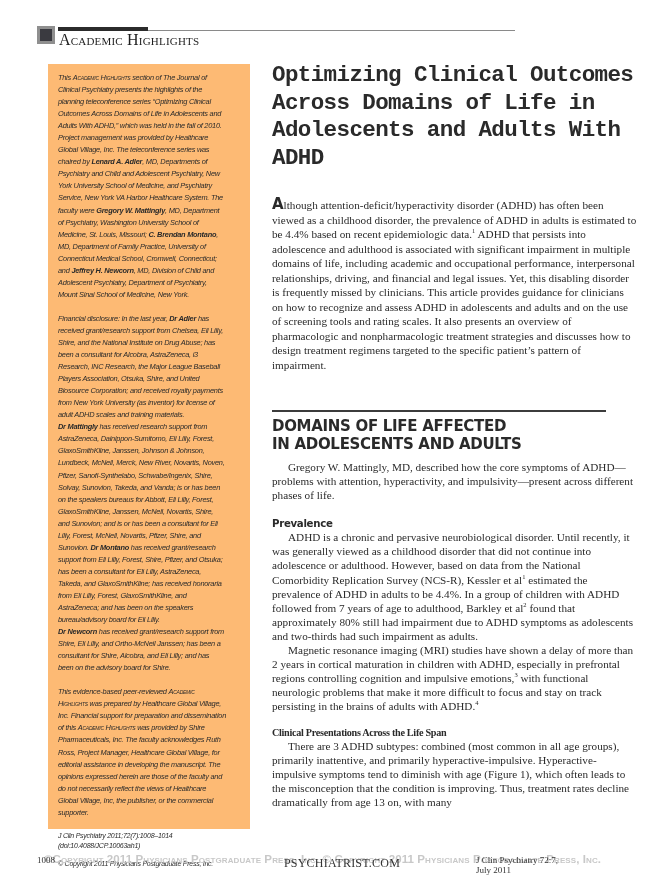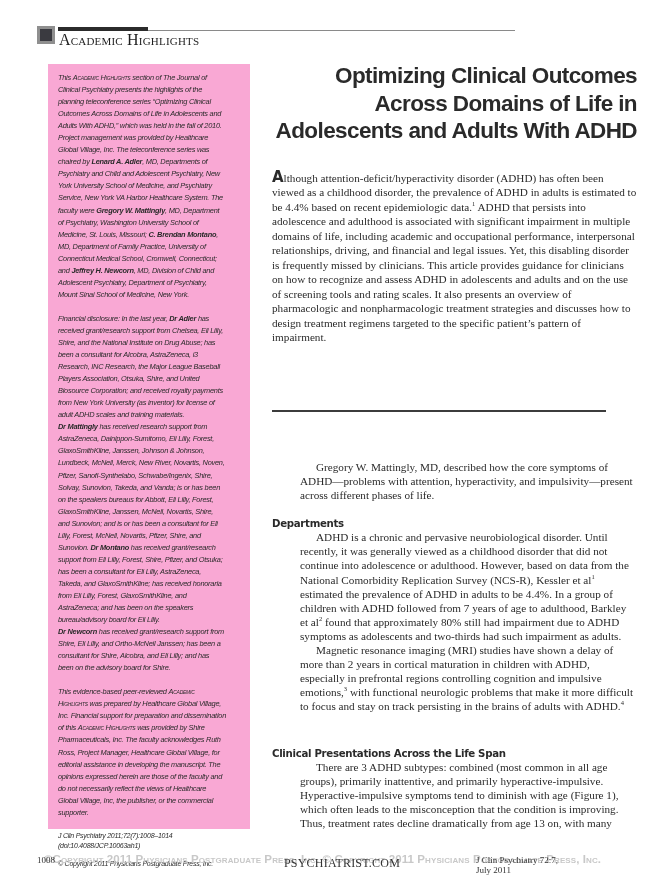--- a/index.html
+++ b/index.html
@@ -6,35 +6,35 @@
   html, body { width: 665px; height: 887px; background: #ffffff; overflow: hidden; }
   body { position: relative; font-family: "Liberation Serif", serif; color: #222; }
 
   .header { position: absolute; left: 37px; top: 26px; width: 442px; height: 30px; }
   .header .sq { position: absolute; left: 0; top: 0; width: 18px; height: 18px; background: #8f8f8f; }
   .header .sq::after { content: ""; position: absolute; left: 3px; top: 3px; width: 12px; height: 12px; background: #3a3a40; }
   .header .thickbar { position: absolute; left: 21px; top: 1px; width: 90px; height: 4px; background: #2b2b2b; }
   .header .thinline { position: absolute; left: 111px; top: 4px; width: 367px; height: 1px; background: #8a8a8a; }
   .header .title { position: absolute; left: 22px; top: 5px; font-family: "Liberation Serif", serif; font-size: 16px; color: #1e1e1e; font-variant: small-caps; letter-spacing: 0.2px; white-space: nowrap; }
 
-  .sidebar { position: absolute; left: 48px; top: 64px; width: 202px; height: 765px; background: #f9a8d4; padding: 8px 24px 0 10px; font-family: "Liberation Sans", sans-serif; font-style: italic; font-size: 7.4px; line-height: 12.05px; color: #2a2a2a; letter-spacing: -0.25px; }
+  .sidebar { position: absolute; left: 48px; top: 64px; width: 202px; height: 765px; background: #fdba74; padding: 8px 24px 0 10px; font-family: "Liberation Sans", sans-serif; font-style: italic; font-size: 7.4px; line-height: 12.05px; color: #2a2a2a; letter-spacing: -0.25px; }
   .sidebar p { margin-bottom: 12px; }
   .sidebar b { font-weight: bold; }
   .sidebar .sc { font-variant: small-caps; }
   .sidebar .cite { font-size: 7px; line-height: 10px; margin-bottom: 8px; }
   .sidebar .copy { font-size: 7px; line-height: 10px; }
 
   .main { position: absolute; left: 272px; top: 60px; width: 365px; }
-  .art-title { font-family: Liberation Sans, sans-serif; font-weight: bold; font-size: 22.5px; line-height: 27.5px; color: #2a2a2a; letter-spacing: -0.6px; margin-top: 2px; text-align: right; }
+  .art-title { font-family: Liberation Mono, monospace; font-weight: bold; font-size: 22.5px; line-height: 27.5px; color: #2a2a2a; letter-spacing: -0.6px; margin-top: 2px; }
   .intro { margin-top: 25px; font-size: 11.2px; line-height: 14.5px; color: #2a2a2a; }
   .dropcap { font-family: "DejaVu Sans", sans-serif; font-weight: bold; font-size: 15px; }
   .rule { position: absolute; left: 0; top: 350px; width: 334px; height: 2px; background: #3c3c3c; }
   .sec-head { position: absolute; left: 0; top: 357px; font-family: "DejaVu Sans", sans-serif; font-weight: bold; font-size: 15px; line-height: 18px; color: #2a2a2a; letter-spacing: -0.3px; }
   .body-text { font-size: 11.2px; line-height: 14.1px; color: #2a2a2a; }
-  .indent { text-indent: 16px; margin-left: 28px; }
+  .indent { text-indent: 16px; }
   .sub-head { font-family: "DejaVu Sans", sans-serif; font-weight: bold; font-size: 10.2px; line-height: 13px; color: #2a2a2a; letter-spacing: -0.3px; }
   sup { font-size: 6.5px; line-height: 0; vertical-align: super; }
 
   .footer { position: absolute; left: 0; top: 853px; width: 565px; height: 20px; }
   .footer .wm { position: absolute; left: 44px; top: 0; font-family: "Liberation Sans", sans-serif; font-size: 11.5px; font-weight: bold; font-variant: small-caps; color: #c8c8c8; white-space: nowrap; letter-spacing: 0.1px; }
   .footer .pg { position: absolute; left: 37px; top: 2px; font-size: 9px; color: #333; }
   .footer .site { position: absolute; left: 284px; top: 3px; font-size: 12px; color: #333; letter-spacing: 0.2px; }
   .footer .jr { position: absolute; left: 476px; top: 2px; font-size: 9px; color: #333; }
 </style>
 </head>
@@ -57,30 +57,31 @@
   <p class="cite"><span>J Clin Psychiatry 2011;72(7):1008–1014</span><br><span>(doi:10.4088/JCP.10063ah1)</span></p>
   <p class="copy">© Copyright 2011 Physicians Postgraduate Press, Inc.</p>
 </aside>
 
 <main class="main">
   <h1 class="art-title">Optimizing Clinical Outcomes Across Domains of Life in Adolescents and Adults With ADHD</h1>
 
   <p class="intro"><span class="dropcap">A</span><span>lthough attention-deficit/hyperactivity disorder (ADHD) has often been viewed as a childhood disorder, the prevalence of ADHD in adults is estimated to be 4.4% based on recent epidemiologic data.</span><sup>1</sup><span> ADHD that persists into adolescence and adulthood is associated with significant impairment in multiple domains of life, including academic and occupational performance, interpersonal relationships, driving, and financial and legal issues. Yet, this disabling disorder is frequently missed by clinicians. This article provides guidance for clinicians on how to recognize and assess ADHD in adolescents and adults and on the use of screening tools and rating scales. It also presents an overview of pharmacologic and nonpharmacologic treatment strategies and discusses how to design treatment regimens targeted to the specific patient’s pattern of impairment.</span></p>
 
   <div class="rule"></div>
+  <h2 class="sec-head"><span>DOMAINS OF LIFE AFFECTED</span><br><span>IN ADOLESCENTS AND ADULTS</span></h2>
 
   <div style="position:absolute; left:0; top:400px; width:365px;">
     <p class="body-text indent">Gregory W. Mattingly, MD, described how the core symptoms of ADHD—problems with attention, hyperactivity, and impulsivity—present across different phases of life.</p>
 
-    <h3 class="sub-head" style="margin-top:15px;">Departments</h3>
+    <h3 class="sub-head" style="margin-top:15px;">Prevalence</h3>
     <p class="body-text indent"><span>ADHD is a chronic and pervasive neurobiological disorder. Until recently, it was generally viewed as a childhood disorder that did not continue into adolescence or adulthood. However, based on data from the National Comorbidity Replication Survey (NCS-R), Kessler et al</span><sup>1</sup><span> estimated the prevalence of ADHD in adults to be 4.4%. In a group of children with ADHD followed from 7 years of age to adulthood, Barkley et al</span><sup>2</sup><span> found that approximately 80% still had impairment due to ADHD symptoms as adolescents and two-thirds had such impairment as adults.</span></p>
 
     <p class="body-text indent"><span>Magnetic resonance imaging (MRI) studies have shown a delay of more than 2 years in cortical maturation in children with ADHD, especially in prefrontal regions controlling cognition and impulsive emotions,</span><sup>3</sup><span> with functional neurologic problems that make it more difficult to focus and stay on track persisting in the brains of adults with ADHD.</span><sup>4</sup></p>
 
-    <h3 class="sub-head" style="margin-top:33px;">Clinical Presentations Across the Life Span</h3>
+    <h3 class="sub-head" style="margin-top:12px;font-family:Liberation Serif, serif;">Clinical Presentations Across the Life Span</h3>
     <p class="body-text indent">There are 3 ADHD subtypes: combined (most common in all age groups), primarily inattentive, and primarily hyperactive-impulsive. Hyperactive-impulsive symptoms tend to diminish with age (Figure 1), which often leads to the misconception that the condition is improving. Thus, treatment rates decline dramatically from age 13 on, with many</p>
   </div>
 </main>
 
 <footer class="footer">
   <div class="wm">©Copyright 2011 Physicians Postgraduate Press, Inc. © Copyright 2011 Physicians Postgraduate Press, Inc.</div>
   <div class="pg">1008</div>
   <div class="site">PSYCHIATRIST.COM</div>
   <div class="jr">J Clin Psychiatry 72:7, July 2011</div>
 </footer>

